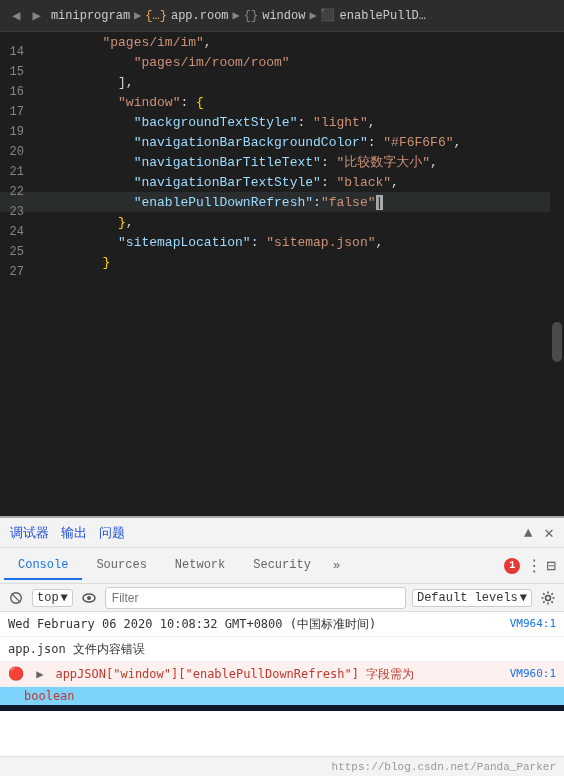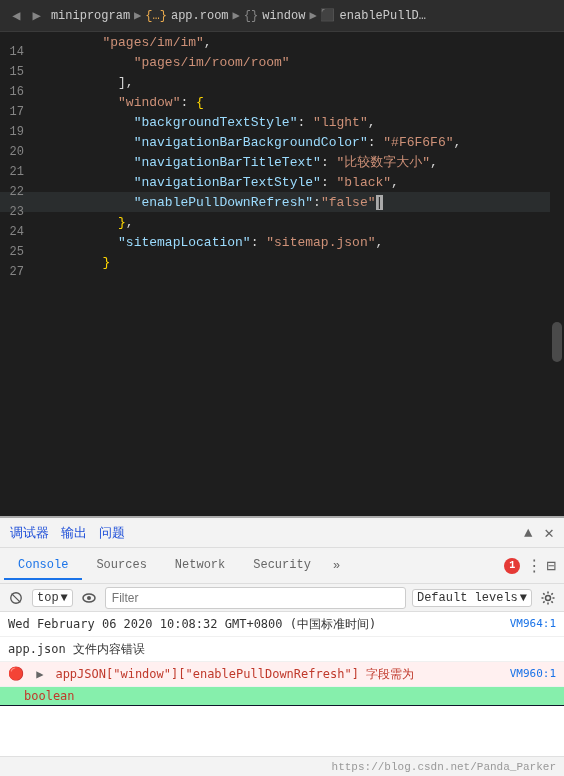--- a/index.html
+++ b/index.html
@@ -275,24 +275,24 @@
       margin-right: 4px;
       flex-shrink: 0;
     }
     .error-expand {
       color: #666;
       margin-right: 4px;
       cursor: pointer;
     }
     .error-detail {
       padding: 2px 8px 2px 24px;
-      background: #86efac;
+      background: #7dd3fc;
       color: #c0392b;
       font-size: 12px;
-      border-bottom: 1px solid #0f172a;
+      border-bottom: 6px solid #0f172a;
     }
 
     
     .status-bar {
       background: #f3f3f3;
       height: 20px;
       display: flex;
       align-items: center;
       justify-content: flex-end;
       padding: 0 8px;

